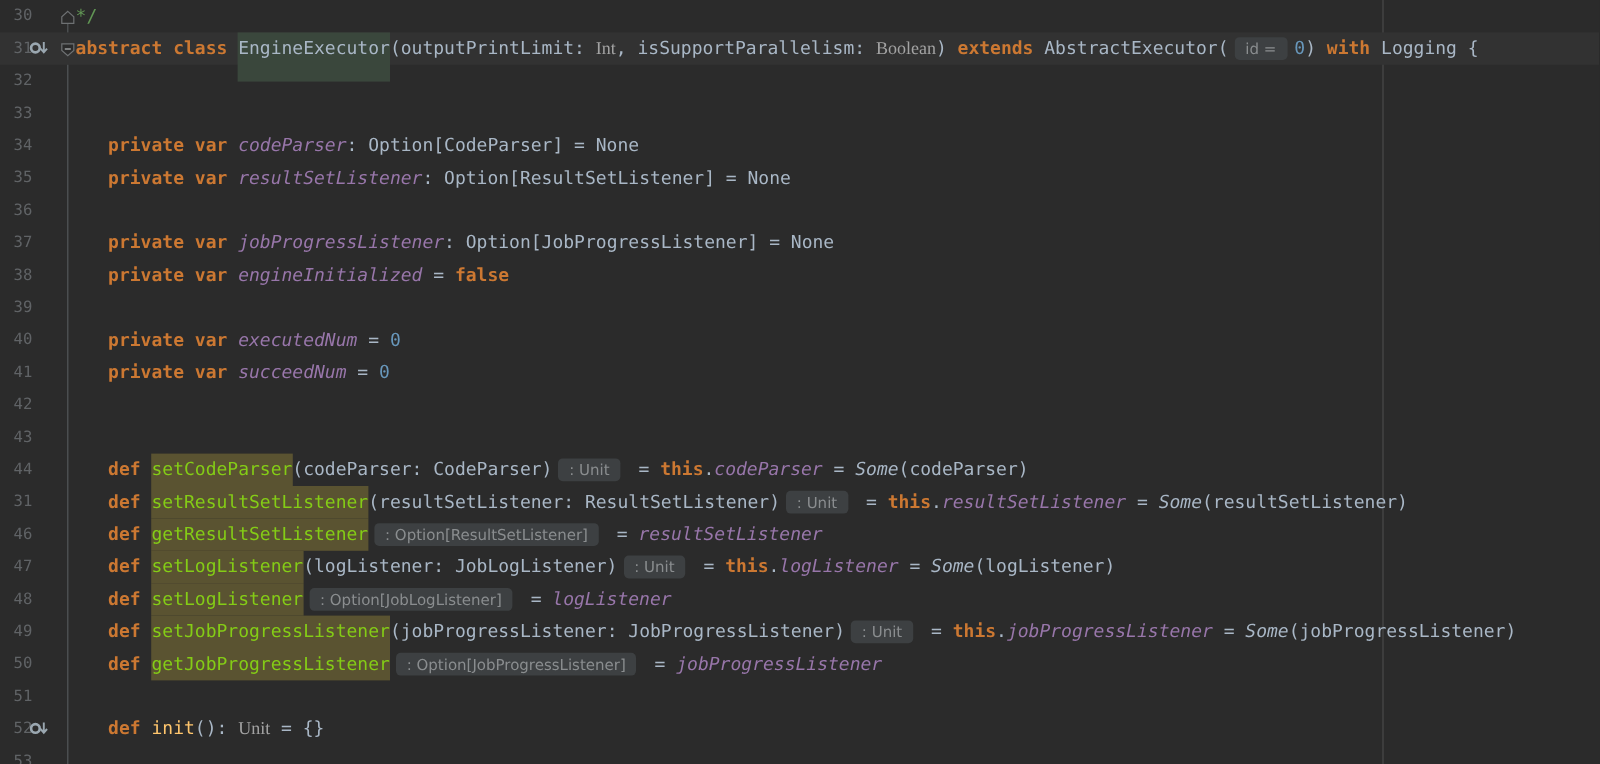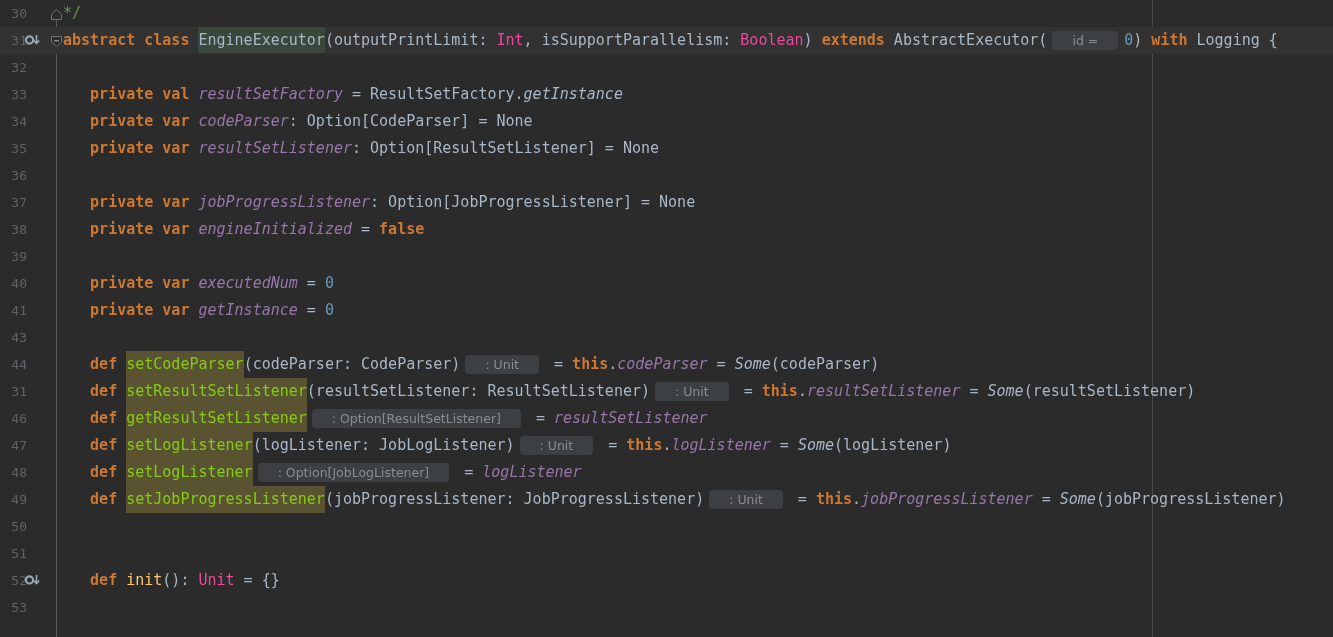--- a/index.html
+++ b/index.html
@@ -17,37 +17,37 @@
   .ln {
     position:absolute; left:6px; top:0; width:21px; height:27px;
     text-align:right; font-size:13px; color:#606366; line-height:27px;
     cursor:default; user-select:none;
   }
   .ovr { position:absolute; left:24px; top:6px; width:17px; height:15px; cursor:pointer; }
   .fold-marker { position:absolute; left:50px; top:7px; width:13px; height:13px; cursor:pointer; }
   .code { position:absolute; left:63px; top:0; white-space:pre; line-height:27px; color:#a9b7c6; }
   .tk-d  { color:#a9b7c6; }
   .tk-k  { color:#cc7832; font-weight:bold; }
-  .tk-t  { color:#ec4899; }
+  .tk-t  { color:#a3a3a3;font-family:Liberation Serif, serif; }
   .tk-f  { color:#9876aa; font-style:italic; }
   .tk-i  { color:#a9b7c6; font-style:italic; }
   .tk-m  { color:#ffc66d; }
   .tk-n  { color:#6897bb; }
   .tk-c  { color:#629755; }
   .tk-mh {
     color:#84cc16; background:#5a5331;
     display:inline-block; height:27px; line-height:27px; vertical-align:top;
   }
   .tk-cls {
     color:#a9b7c6; background:#3a473c;
-    display:inline-block; height:26px; line-height:27px; vertical-align:top;
+    display:inline-block; height:41px; line-height:27px; vertical-align:top;
   }
   .tk-hint {
     display:inline-block; vertical-align:top;
-    margin:4px 6px 0 5px; height:19px; line-height:19px; padding:0 20px;
+    margin:4px 6px 0 5px; height:19px; line-height:19px; padding:0 9px;
     border-radius:4px; background:#3d4042; color:#8a8d8f;
     font-family:"DejaVu Sans", sans-serif; font-size:12.5px;
   }
 </style>
 </head>
 <body>
 
 <div id="editor">
   <div class="margin-guide"></div>
   <div class="fold-line"></div>
@@ -70,21 +70,20 @@
             <path d="M4 5.8 H9" stroke="#9b9e9f" stroke-width="1.2"></path>
           </svg></span>
         <div class="code"><span class="tk-k">abstract class </span><span class="tk-cls">EngineExecutor</span><span class="tk-d">(outputPrintLimit: </span><span class="tk-t">Int</span><span class="tk-d">, isSupportParallelism: </span><span class="tk-t">Boolean</span><span class="tk-d">) </span><span class="tk-k">extends</span><span class="tk-d"> AbstractExecutor(</span><span class="tk-hint">id =</span><span class="tk-n">0</span><span class="tk-d">) </span><span class="tk-k">with</span><span class="tk-d"> Logging {</span></div>
       </div>
       <div class="row">
         <span class="ln">32</span>
         <div class="code"></div>
       </div>
       <div class="row">
         <span class="ln">33</span>
-        <div class="code"><span class="tk-d">   </span><span class="tk-k">private val</span><span class="tk-d"> </span><span class="tk-f">resultSetFactory</span><span class="tk-d"> = ResultSetFactory.</span><span class="tk-i">getInstance</span></div>
       </div>
       <div class="row">
         <span class="ln">34</span>
         <div class="code"><span class="tk-d">   </span><span class="tk-k">private var</span><span class="tk-d"> </span><span class="tk-f">codeParser</span><span class="tk-d">: Option[CodeParser] = None</span></div>
       </div>
       <div class="row">
         <span class="ln">35</span>
         <div class="code"><span class="tk-d">   </span><span class="tk-k">private var</span><span class="tk-d"> </span><span class="tk-f">resultSetListener</span><span class="tk-d">: Option[ResultSetListener] = None</span></div>
       </div>
       <div class="row">
@@ -101,21 +100,25 @@
       <div class="row">
         <span class="ln">39</span>
         <div class="code"></div>
       </div>
       <div class="row">
         <span class="ln">40</span>
         <div class="code"><span class="tk-d">   </span><span class="tk-k">private var</span><span class="tk-d"> </span><span class="tk-f">executedNum</span><span class="tk-d"> = </span><span class="tk-n">0</span></div>
       </div>
       <div class="row">
         <span class="ln">41</span>
-        <div class="code"><span class="tk-d">   </span><span class="tk-k">private var</span><span class="tk-d"> </span><span class="tk-f">getInstance</span><span class="tk-d"> = </span><span class="tk-n">0</span></div>
+        <div class="code"><span class="tk-d">   </span><span class="tk-k">private var</span><span class="tk-d"> </span><span class="tk-f">succeedNum</span><span class="tk-d"> = </span><span class="tk-n">0</span></div>
+      </div>
+      <div class="row">
+        <span class="ln">42</span>
+        <div class="code"></div>
       </div>
       <div class="row">
         <span class="ln">43</span>
         <div class="code"></div>
       </div>
       <div class="row">
         <span class="ln">44</span>
         <div class="code"><span class="tk-d">   </span><span class="tk-k">def</span><span class="tk-d"> </span><span class="tk-mh">setCodeParser</span><span class="tk-d">(codeParser: CodeParser)</span><span class="tk-hint">: Unit</span><span class="tk-d"> = </span><span class="tk-k">this</span><span class="tk-d">.</span><span class="tk-f">codeParser</span><span class="tk-d"> = </span><span class="tk-i">Some</span><span class="tk-d">(codeParser)</span></div>
       </div>
       <div class="row">
@@ -133,20 +136,21 @@
       <div class="row">
         <span class="ln">48</span>
         <div class="code"><span class="tk-d">   </span><span class="tk-k">def</span><span class="tk-d"> </span><span class="tk-mh">setLogListener</span><span class="tk-hint">: Option[JobLogListener]</span><span class="tk-d"> = </span><span class="tk-f">logListener</span></div>
       </div>
       <div class="row">
         <span class="ln">49</span>
         <div class="code"><span class="tk-d">   </span><span class="tk-k">def</span><span class="tk-d"> </span><span class="tk-mh">setJobProgressListener</span><span class="tk-d">(jobProgressListener: JobProgressListener)</span><span class="tk-hint">: Unit</span><span class="tk-d"> = </span><span class="tk-k">this</span><span class="tk-d">.</span><span class="tk-f">jobProgressListener</span><span class="tk-d"> = </span><span class="tk-i">Some</span><span class="tk-d">(jobProgressListener)</span></div>
       </div>
       <div class="row">
         <span class="ln">50</span>
+        <div class="code"><span class="tk-d">   </span><span class="tk-k">def</span><span class="tk-d"> </span><span class="tk-mh">getJobProgressListener</span><span class="tk-hint">: Option[JobProgressListener]</span><span class="tk-d"> = </span><span class="tk-f">jobProgressListener</span></div>
       </div>
       <div class="row">
         <span class="ln">51</span>
         <div class="code"></div>
       </div>
       <div class="row">
         <span class="ln">52</span>
         <span class="ovr"><svg width="17" height="15" viewBox="0 0 17 15">
             <circle cx="5.5" cy="7" r="3.6" fill="none" stroke="#9aa7b0" stroke-width="2.2"></circle>
             <path d="M12.5 2 v7.5 M9.8 7.5 L12.5 10.6 L15.2 7.5" stroke="#9aa7b0" stroke-width="1.6" fill="none"></path>

